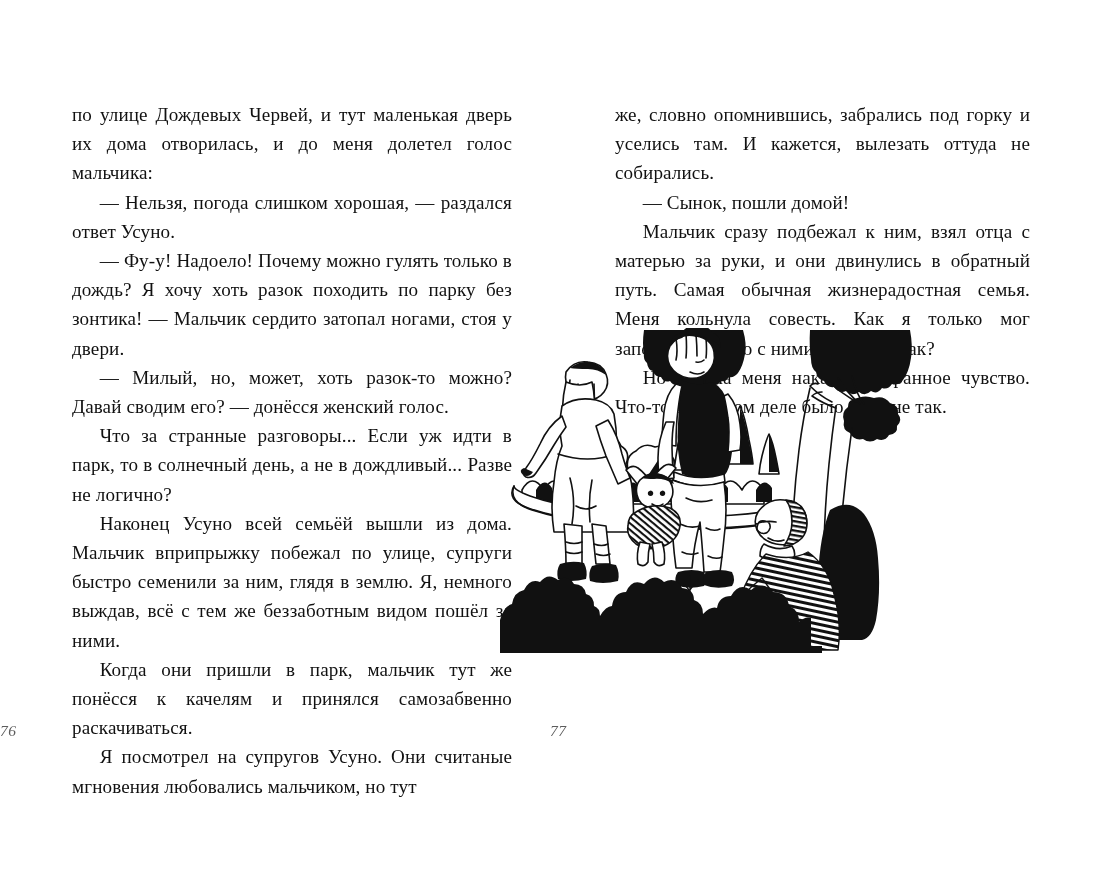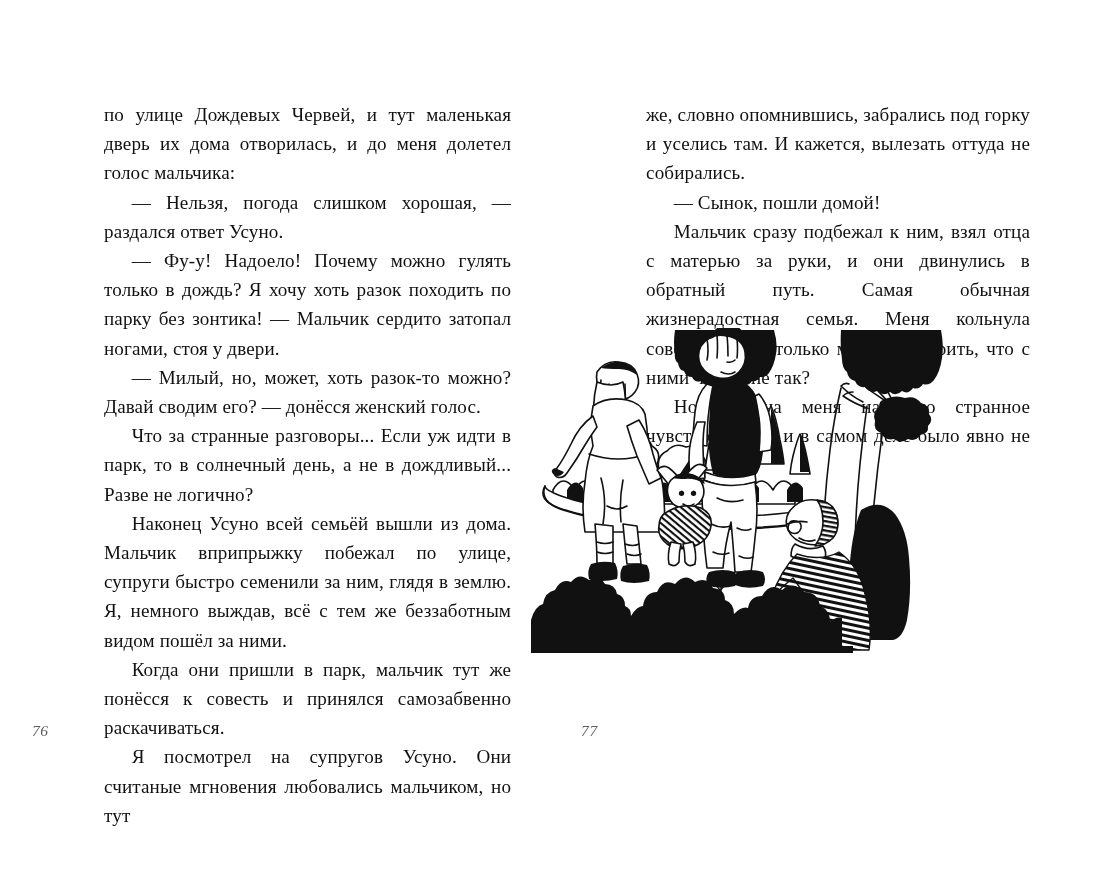--- a/index.html
+++ b/index.html
@@ -21,21 +21,20 @@
     position: absolute;
     inset: 0;
     display: flex;
   }
 
   .page {
     position: relative;
     width: 550px;
     height: 802px;
     box-sizing: border-box;
-    margin-left: 32px;
   }
 
   .page-left  { padding: 100px 38px 0 72px; }
   .page-right { padding: 100px 70px 0 65px; }
 
   .textblock {
     width: 100%;
   }
 
   p.para {
@@ -80,21 +79,21 @@
 <div class="spread">
 
   <div class="page page-left">
     <div class="textblock">
       <p class="para noindent">по улице Дождевых Червей, и тут маленькая дверь их дома отворилась, и до меня долетел голос мальчика:</p>
       <p class="para">— Нельзя, погода слишком хорошая, — раздался ответ Усуно.</p>
       <p class="para">— Фу-у! Надоело! Почему можно гулять только в дождь? Я хочу хоть разок походить по парку без зонтика! — Мальчик сердито затопал ногами, стоя у двери.</p>
       <p class="para">— Милый, но, может, хоть разок-то можно? Давай сводим его? — донёсся женский голос.</p>
       <p class="para">Что за странные разговоры... Если уж идти в парк, то в солнечный день, а не в дождливый... Разве не логично?</p>
       <p class="para">Наконец Усуно всей семьёй вышли из дома. Мальчик вприпрыжку побежал по улице, супруги быстро семенили за ним, глядя в землю. Я, немного выждав, всё с тем же беззаботным видом пошёл за ними.</p>
-      <p class="para">Когда они пришли в парк, мальчик тут же понёсся к совесть и принялся самозабвенно раскачиваться.</p>
+      <p class="para">Когда они пришли в парк, мальчик тут же понёсся к качелям и принялся самозабвенно раскачиваться.</p>
       <p class="para">Я посмотрел на супругов Усуно. Они считаные мгновения любовались мальчиком, но тут</p>
     </div>
     <div class="folio">76</div>
   </div>
 
   <div class="page page-right">
     <div class="textblock">
       <p class="para noindent">же, словно опомнившись, забрались под горку и уселись там. И кажется, вылезать оттуда не собирались.</p>
       <p class="para">— Сынок, пошли домой!</p>
       <p class="para">Мальчик сразу подбежал к ним, взял отца с матерью за руки, и они двинулись в обратный путь. Самая обычная жизнерадостная семья. Меня кольнула совесть. Как я только мог заподозрить, что с ними что-то не так?</p>

